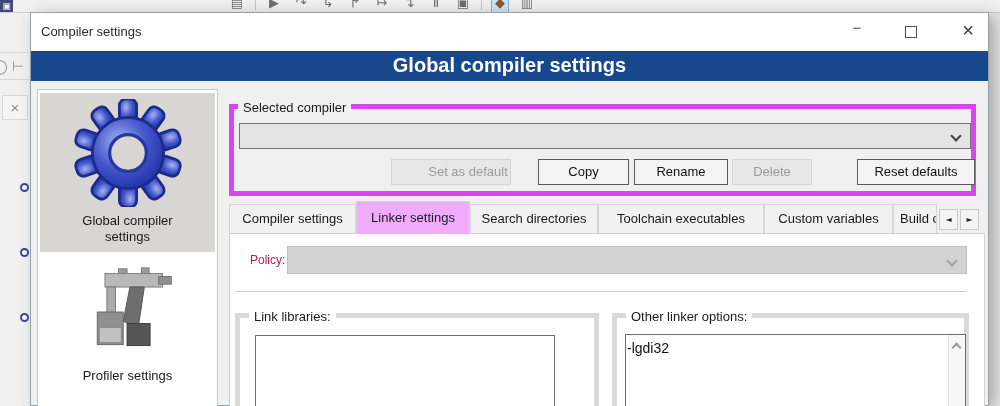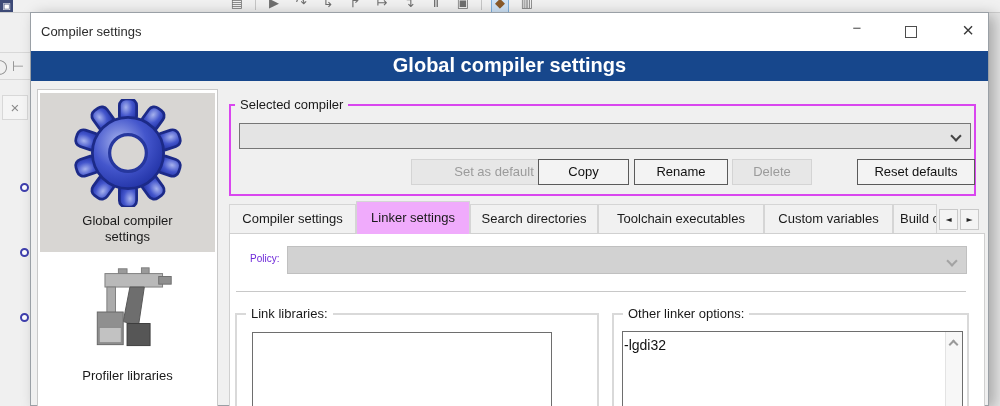--- a/index.html
+++ b/index.html
@@ -32,21 +32,21 @@
   .blue-header { position:absolute; left:0; top:38px; width:100%; height:30px; background:#17478c; color:#ffffff; font-size:20px; font-weight:bold; text-align:center; line-height:29px; }
 
   
   .sidebar { position:absolute; left:6px; top:76px; width:181px; height:319px; background:#ffffff; border:1px solid #c9c9c9; }
   .side-item { position:absolute; left:2px; width:175px; text-align:center; }
   .side-item.sel { top:3px; height:159px; background:#d8d6d3; }
   .side-item.plain { top:164px; height:152px; background:#ffffff; }
   .side-label { font-size:13px; color:#1a1a1a; line-height:16px; width:132px; margin:2px auto 0; }
 
   
-  .groupbox { position:absolute; border:2px solid #d946ef; }
+  .groupbox { position:absolute; border:5px solid #d946ef; }
   .glabel { position:absolute; top:-9px; left:4px; padding:0 5px; font-size:13px; color:#1a1a1a; background:#f0f0f0; white-space:nowrap; }
   .glabel.onwhite { background:#ffffff; left:9px; }
 
   .combo { position:absolute; border:1px solid #767676; background:#e4e4e4; }
   .combo .val { position:absolute; left:8px; top:4px; font-size:13px; color:#111; }
   .chev { position:absolute; right:10px; top:8px; width:8px; height:8px; border-right:2px solid #444; border-bottom:2px solid #444; transform:rotate(45deg); }
   .combo.disabled { background:#d2d2d2; border-color:#c0c0c0; }
   .combo.disabled .chev { border-color:#a3a3a3; top:10px; }
 
   .btn { position:absolute; top:146px; height:26px; background:#f3f3f3; border:1px solid #5a5a5a; font-size:13px; color:#111; text-align:center; line-height:24px; }
@@ -146,48 +146,48 @@
           <rect x="40" y="5" width="9" height="7" fill="#9a9a9a" stroke="#7d7d7d"></rect>
           <rect x="64" y="4" width="8" height="6" fill="#9a9a9a" stroke="#7d7d7d"></rect>
           <rect x="26" y="10" width="60" height="14" fill="#b9b9b9" stroke="#7d7d7d"></rect>
           <rect x="82" y="13" width="13" height="8" fill="#8f8f8f" stroke="#6f6f6f"></rect>
           <rect x="28" y="24" width="9" height="28" fill="#ababab" stroke="#7d7d7d"></rect>
           <polygon points="52,24 67,24 61,64 45,60" fill="#6e6e6e" stroke="#555"></polygon>
           <rect x="18" y="50" width="27" height="34" fill="#8f8f8f" stroke="#666"></rect>
           <rect x="20" y="66" width="23" height="16" fill="#c2c2c2" stroke="#888"></rect>
           <rect x="49" y="62" width="24" height="23" fill="#565656" stroke="#3d3d3d"></rect>
         </svg>
-        <div class="side-label">Profiler libraries</div>
+        <div class="side-label">Profiler settings</div>
       </div>
     </div>
 
     <div class="groupbox" style="left:198px; top:91px; width:747px; height:92px;">
       <span class="glabel">Selected compiler</span>
     </div>
     <div class="combo" style="left:208px; top:110px; width:732px; height:26px;">
       <span class="chev"></span>
     </div>
 
-    <div class="btn disabled" style="left:380px; width:132px;padding-left:34px;">Set as default</div>
+    <div class="btn disabled" style="left:360px; width:120px;padding-left:34px;">Set as default</div>
     <div class="btn" style="left:507px; width:91px;">Copy</div>
     <div class="btn" style="left:603px; width:94px;">Rename</div>
     <div class="btn disabled" style="left:701px; width:80px;">Delete</div>
     <div class="btn" style="left:826px; width:118px;">Reset defaults</div>
 
     <div class="tab" style="left:198px; width:127px;">Compiler settings</div>
     <div class="tab active" style="left:325px; width:114px;">Linker settings</div>
     <div class="tab" style="left:439px; width:128px;">Search directories</div>
     <div class="tab" style="left:567px; width:166px;">Toolchain executables</div>
     <div class="tab" style="left:733px; width:129px;">Custom variables</div>
     <div class="tab" style="left:862px; width:44px; text-align:left; padding-left:6px;">Build options</div>
     <div class="tab-arrow" style="left:908px;">◄</div>
     <div class="tab-arrow" style="left:929px;">►</div>
 
     <div class="tabpanel">
-      <span style="position:absolute; left:20px; top:19px; font-size:10px; color:#6d28d9;">Policy:</span>
+      <span style="position:absolute; left:20px; top:19px; font-size:12px; color:#be185d;">Policy:</span>
       <div class="combo disabled" style="left:57px; top:12px; width:680px; height:28px;">
         <span class="val"></span>
         <span class="chev"></span>
       </div>
       <div class="separator"></div>
 
       <div class="groupbox" style="left:5px; top:79px; width:364px; height:130px; border-color:#d9d9d9;">
         <span class="glabel onwhite">Link libraries:</span>
         <div class="listbox" style="left:15px; top:17px; width:300px; height:112px;"></div>
       </div>

